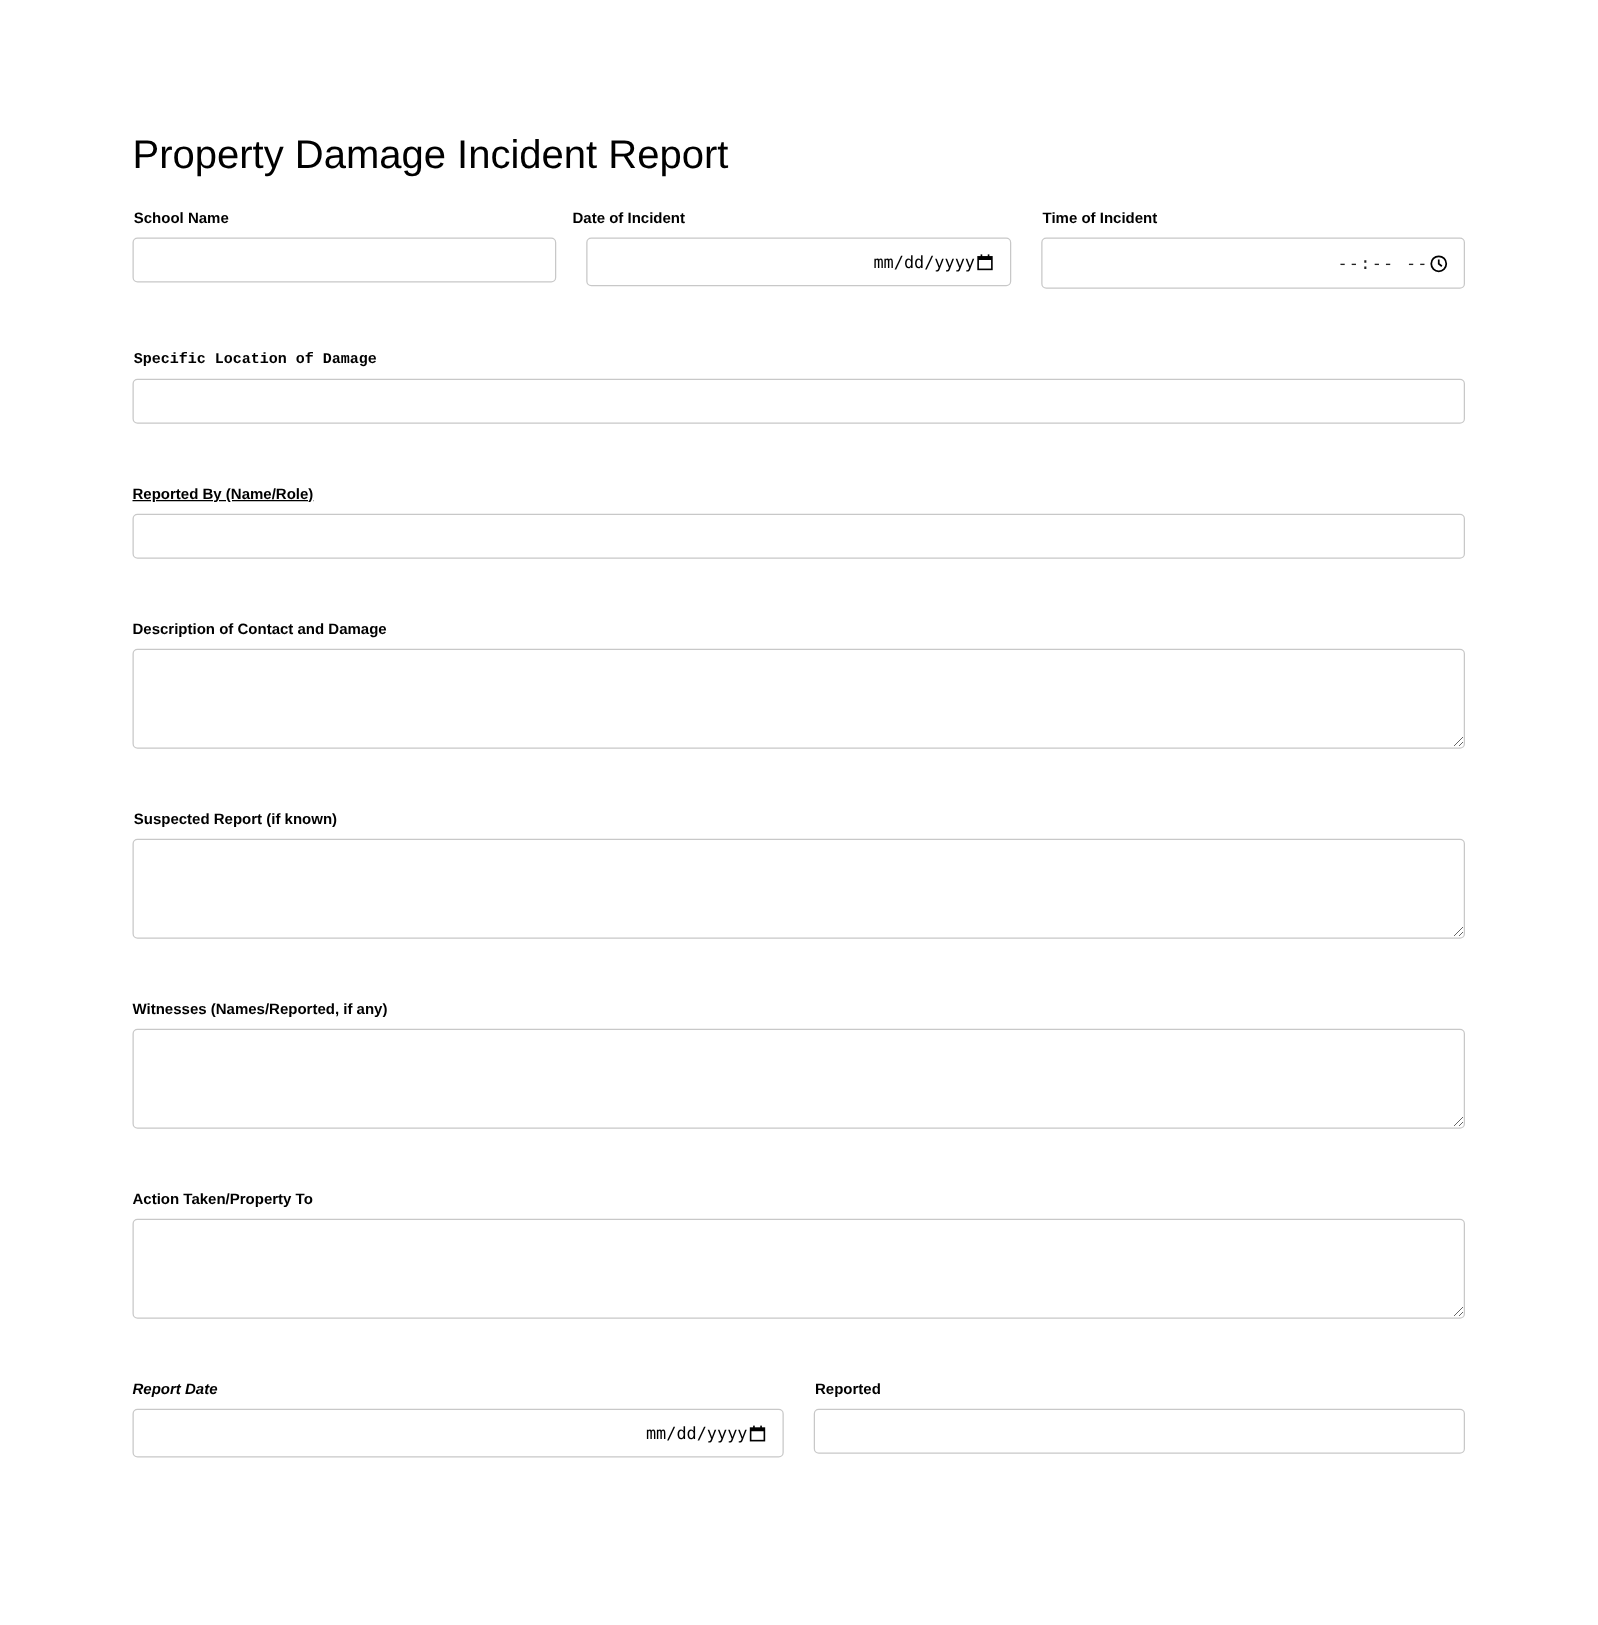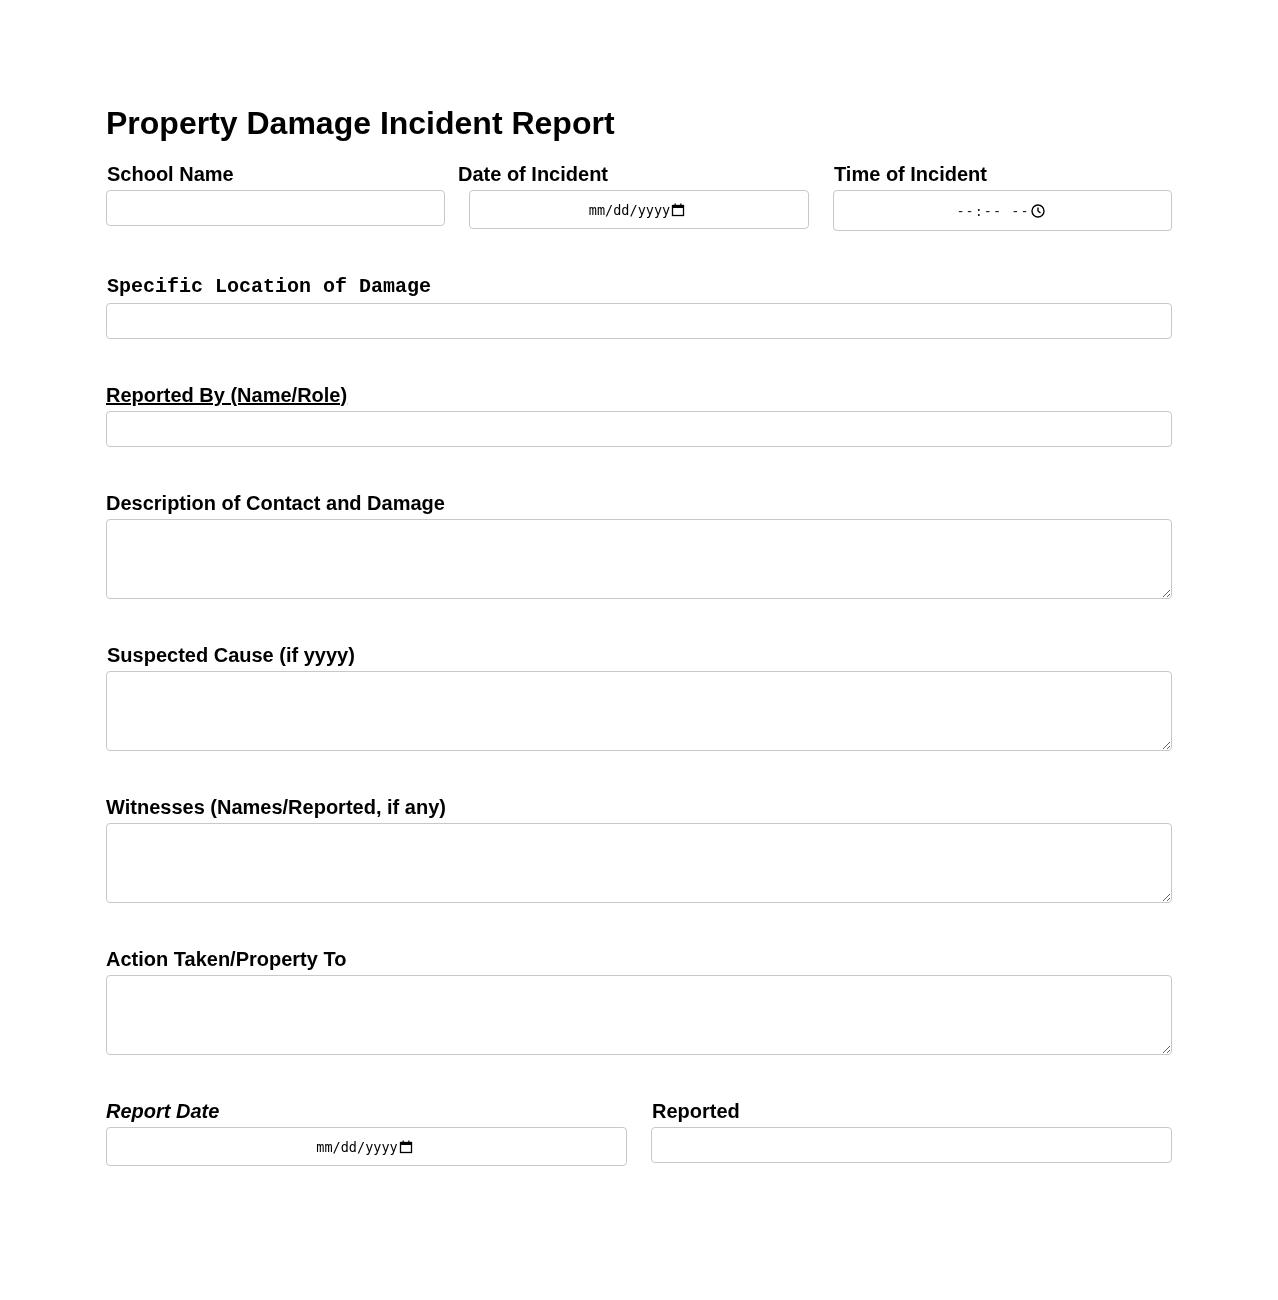--- a/index.html
+++ b/index.html
@@ -19,46 +19,46 @@
       left: 106px;
       top: 0;
       width: 1066px;
     }
     h1 {
       position: absolute;
       top: 103px;
       left: 0;
       margin: 0;
       font-size: 32px;
-      font-weight: bold;
+      font-weight: normal;
       line-height: 40px;
       white-space: nowrap;
     }
     .label {
       position: absolute;
-      font-size: 20px;
+      font-size: 12px;
       font-weight: bold;
       line-height: 20px;
       white-space: nowrap;
     }
     .field {
       position: absolute;
       box-sizing: border-box;
       border: 1px solid #c8c8c8;
       border-radius: 4px;
       background: #fff;
       margin: 0;
       padding: 0 9px;
       font-size: 14px;
       outline: none;
     }
     .field.date, .field.time {
       display: flex;
       align-items: center;
-      justify-content: center;
+      justify-content: flex-end;
       font-family: "DejaVu Sans Mono", monospace;
       font-size: 13.5px;
       color: #000;
     }
     .field.time .ph {
       color: #222;
       letter-spacing: 1px;
     }
     .icon {
       display: inline-block;
@@ -107,21 +107,21 @@
 
   <label class="label" style="left:1px; top:277px;font-family:Liberation Mono, monospace;">Specific Location of Damage</label>
   <input class="field" type="text" style="left: 0px; top: 303px; width: 1066px; height: 36px;">
 
   <label class="label" style="left:0; top:385px;text-decoration:underline;">Reported By (Name/Role)</label>
   <input class="field" type="text" style="left: 0px; top: 411px; width: 1066px; height: 36px;">
 
   <label class="label" style="left:0; top:493px;">Description of Contact and Damage</label>
   <textarea class="field" style="left: 0px; top: 519px; width: 1066px; height: 80px;"></textarea>
 
-  <label class="label" style="left:1px; top:645px;">Suspected Cause (if yyyy)</label>
+  <label class="label" style="left:1px; top:645px;">Suspected Report (if known)</label>
   <textarea class="field" style="left: 0px; top: 671px; width: 1066px; height: 80px;"></textarea>
 
   <label class="label" style="left:0; top:797px;">Witnesses (Names/Reported, if any)</label>
   <textarea class="field" style="left: 0px; top: 823px; width: 1066px; height: 80px;"></textarea>
 
   <label class="label" style="left:0; top:949px;">Action Taken/Property To</label>
   <textarea class="field" style="left: 0px; top: 975px; width: 1066px; height: 80px;"></textarea>
 
   <label class="label" style="left:0; top:1101px;font-style:italic;">Report Date</label>
   <div class="field date" style="left:0; top:1127px; width:521px; height:39px;">

